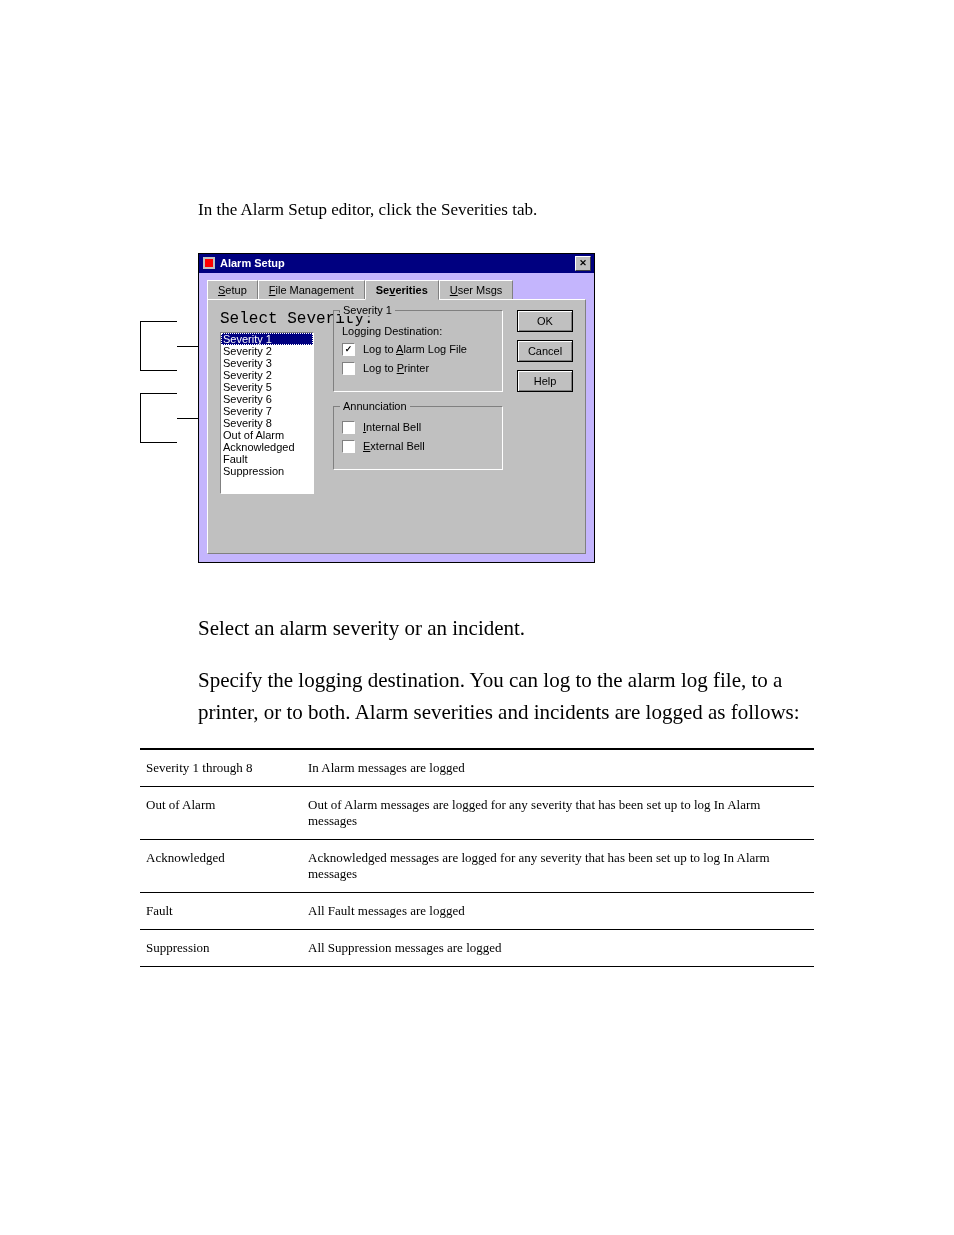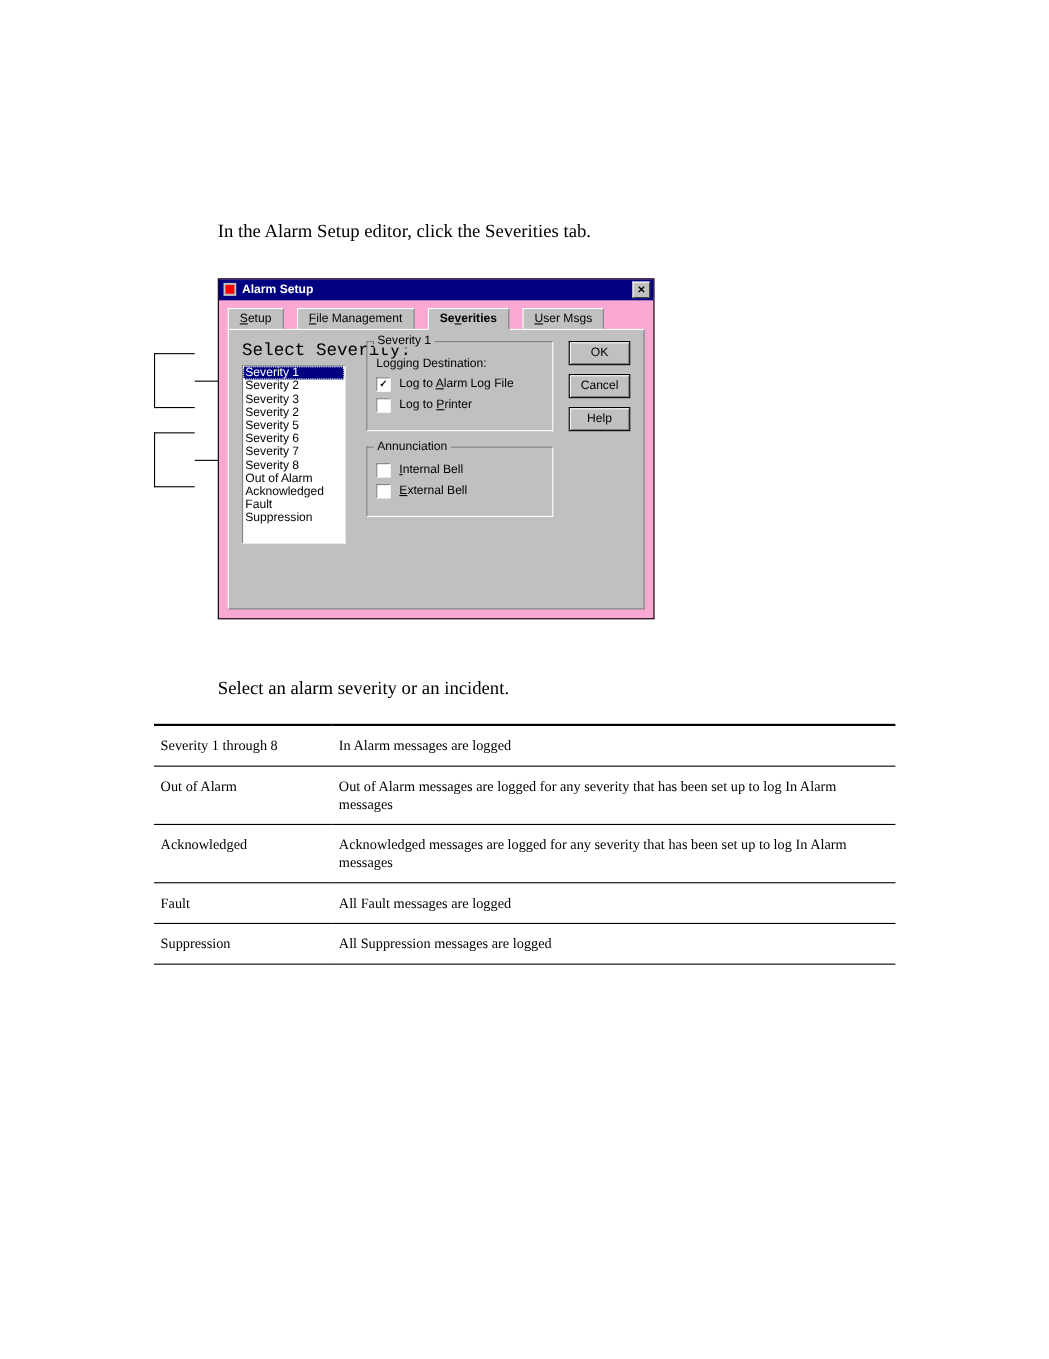--- a/index.html
+++ b/index.html
@@ -21,21 +21,21 @@
   }
 
   
   .dialog-wrap {
     position: relative;
     margin-left: 58px;
     margin-bottom: 50px;
   }
   .dialog {
     width: 395px;
-    background: #f9a8d4;
+    background: #c4b5fd;
     border: 1px solid #000;
     padding: 0;
     font-family: Tahoma, Arial, sans-serif;
     font-size: 11px;
     color: #000;
   }
   .titlebar {
     background: #000080;
     color: #fff;
     display: flex;
@@ -58,21 +58,21 @@
     background:#c0c0c0;
     border:1px solid #fff;
     border-right-color:#404040; border-bottom-color:#404040;
     display:flex; align-items:center; justify-content:center;
     font-size:9px; font-weight:bold; color:#000;
     line-height:1;
   }
   .tabs-row {
     padding: 6px 8px 0 8px;
     display:flex;
-    gap:12px;
+    gap:0;
   }
   .tab {
     background:#c0c0c0;
     border:1px solid #808080;
     border-bottom:none;
     border-top:1px solid #fff;
     border-left:1px solid #fff;
     padding:3px 10px 3px 10px;
     font-size:11px;
     position:relative;
@@ -190,21 +190,21 @@
     position:absolute;
     right:-22px;
     top:50%;
     width:22px;
     border-top:1px solid #000;
   }
   .callout.c2 { left:-58px; top:140px; height:48px; }
 
   
   .step-text {
-    font-size:17px;
+    font-size:21px;
     line-height:1.5;
     margin-bottom:20px;
     margin-left:58px;
   }
 
   
   .log-table {
     margin-left:0;
     width:100%;
     border-collapse:collapse;
@@ -310,20 +310,21 @@
         <div class="btn-col">
           <div class="win-btn">OK</div>
           <div class="win-btn">Cancel</div>
           <div class="win-btn">Help</div>
         </div>
       </div>
     </div>
   </div>
 
   <p class="step-text">Select an alarm severity or an incident.</p>
+  <p class="step-text">Specify the logging destination. You can log to the alarm log file, to a printer, or to both. Alarm severities and incidents are logged as follows:</p>
 
   <table class="log-table">
     <tbody>
         <tr>
       <td class="name">Severity 1 through 8</td>
       <td>In Alarm messages are logged</td>
     </tr>
     <tr>
       <td class="name">Out of Alarm</td>
       <td>Out of Alarm messages are logged for any severity that has been set up to log In Alarm messages</td>

